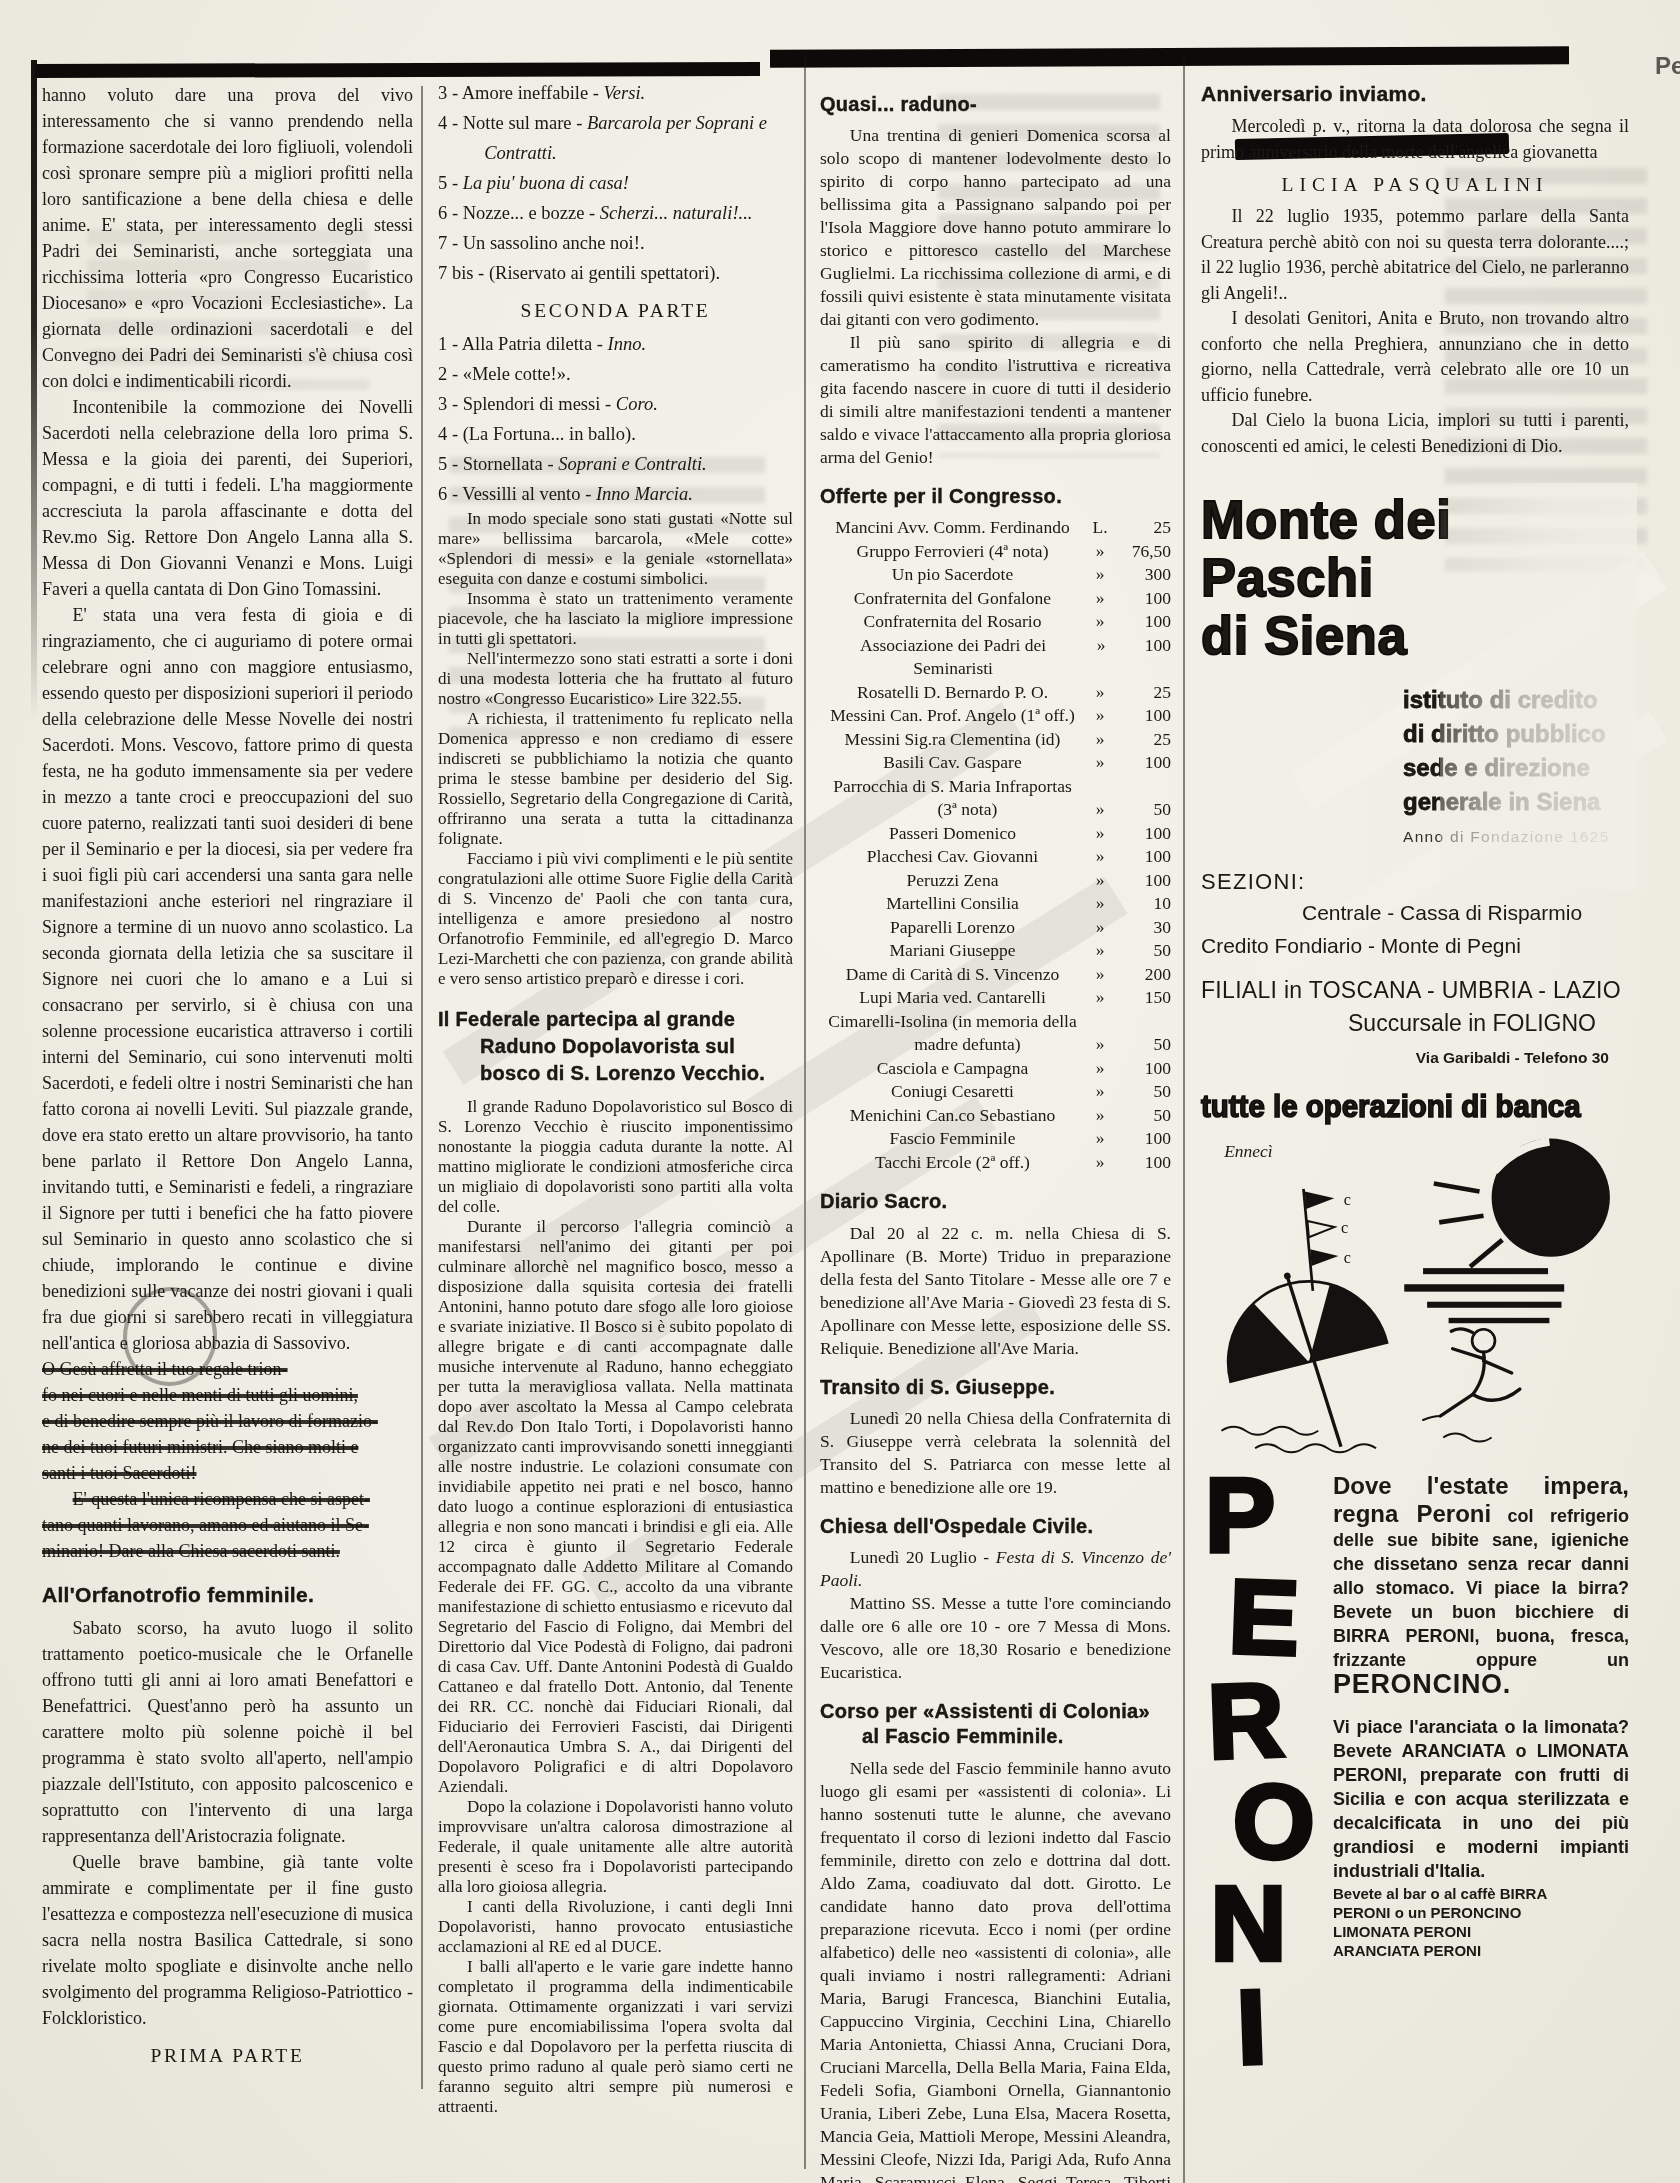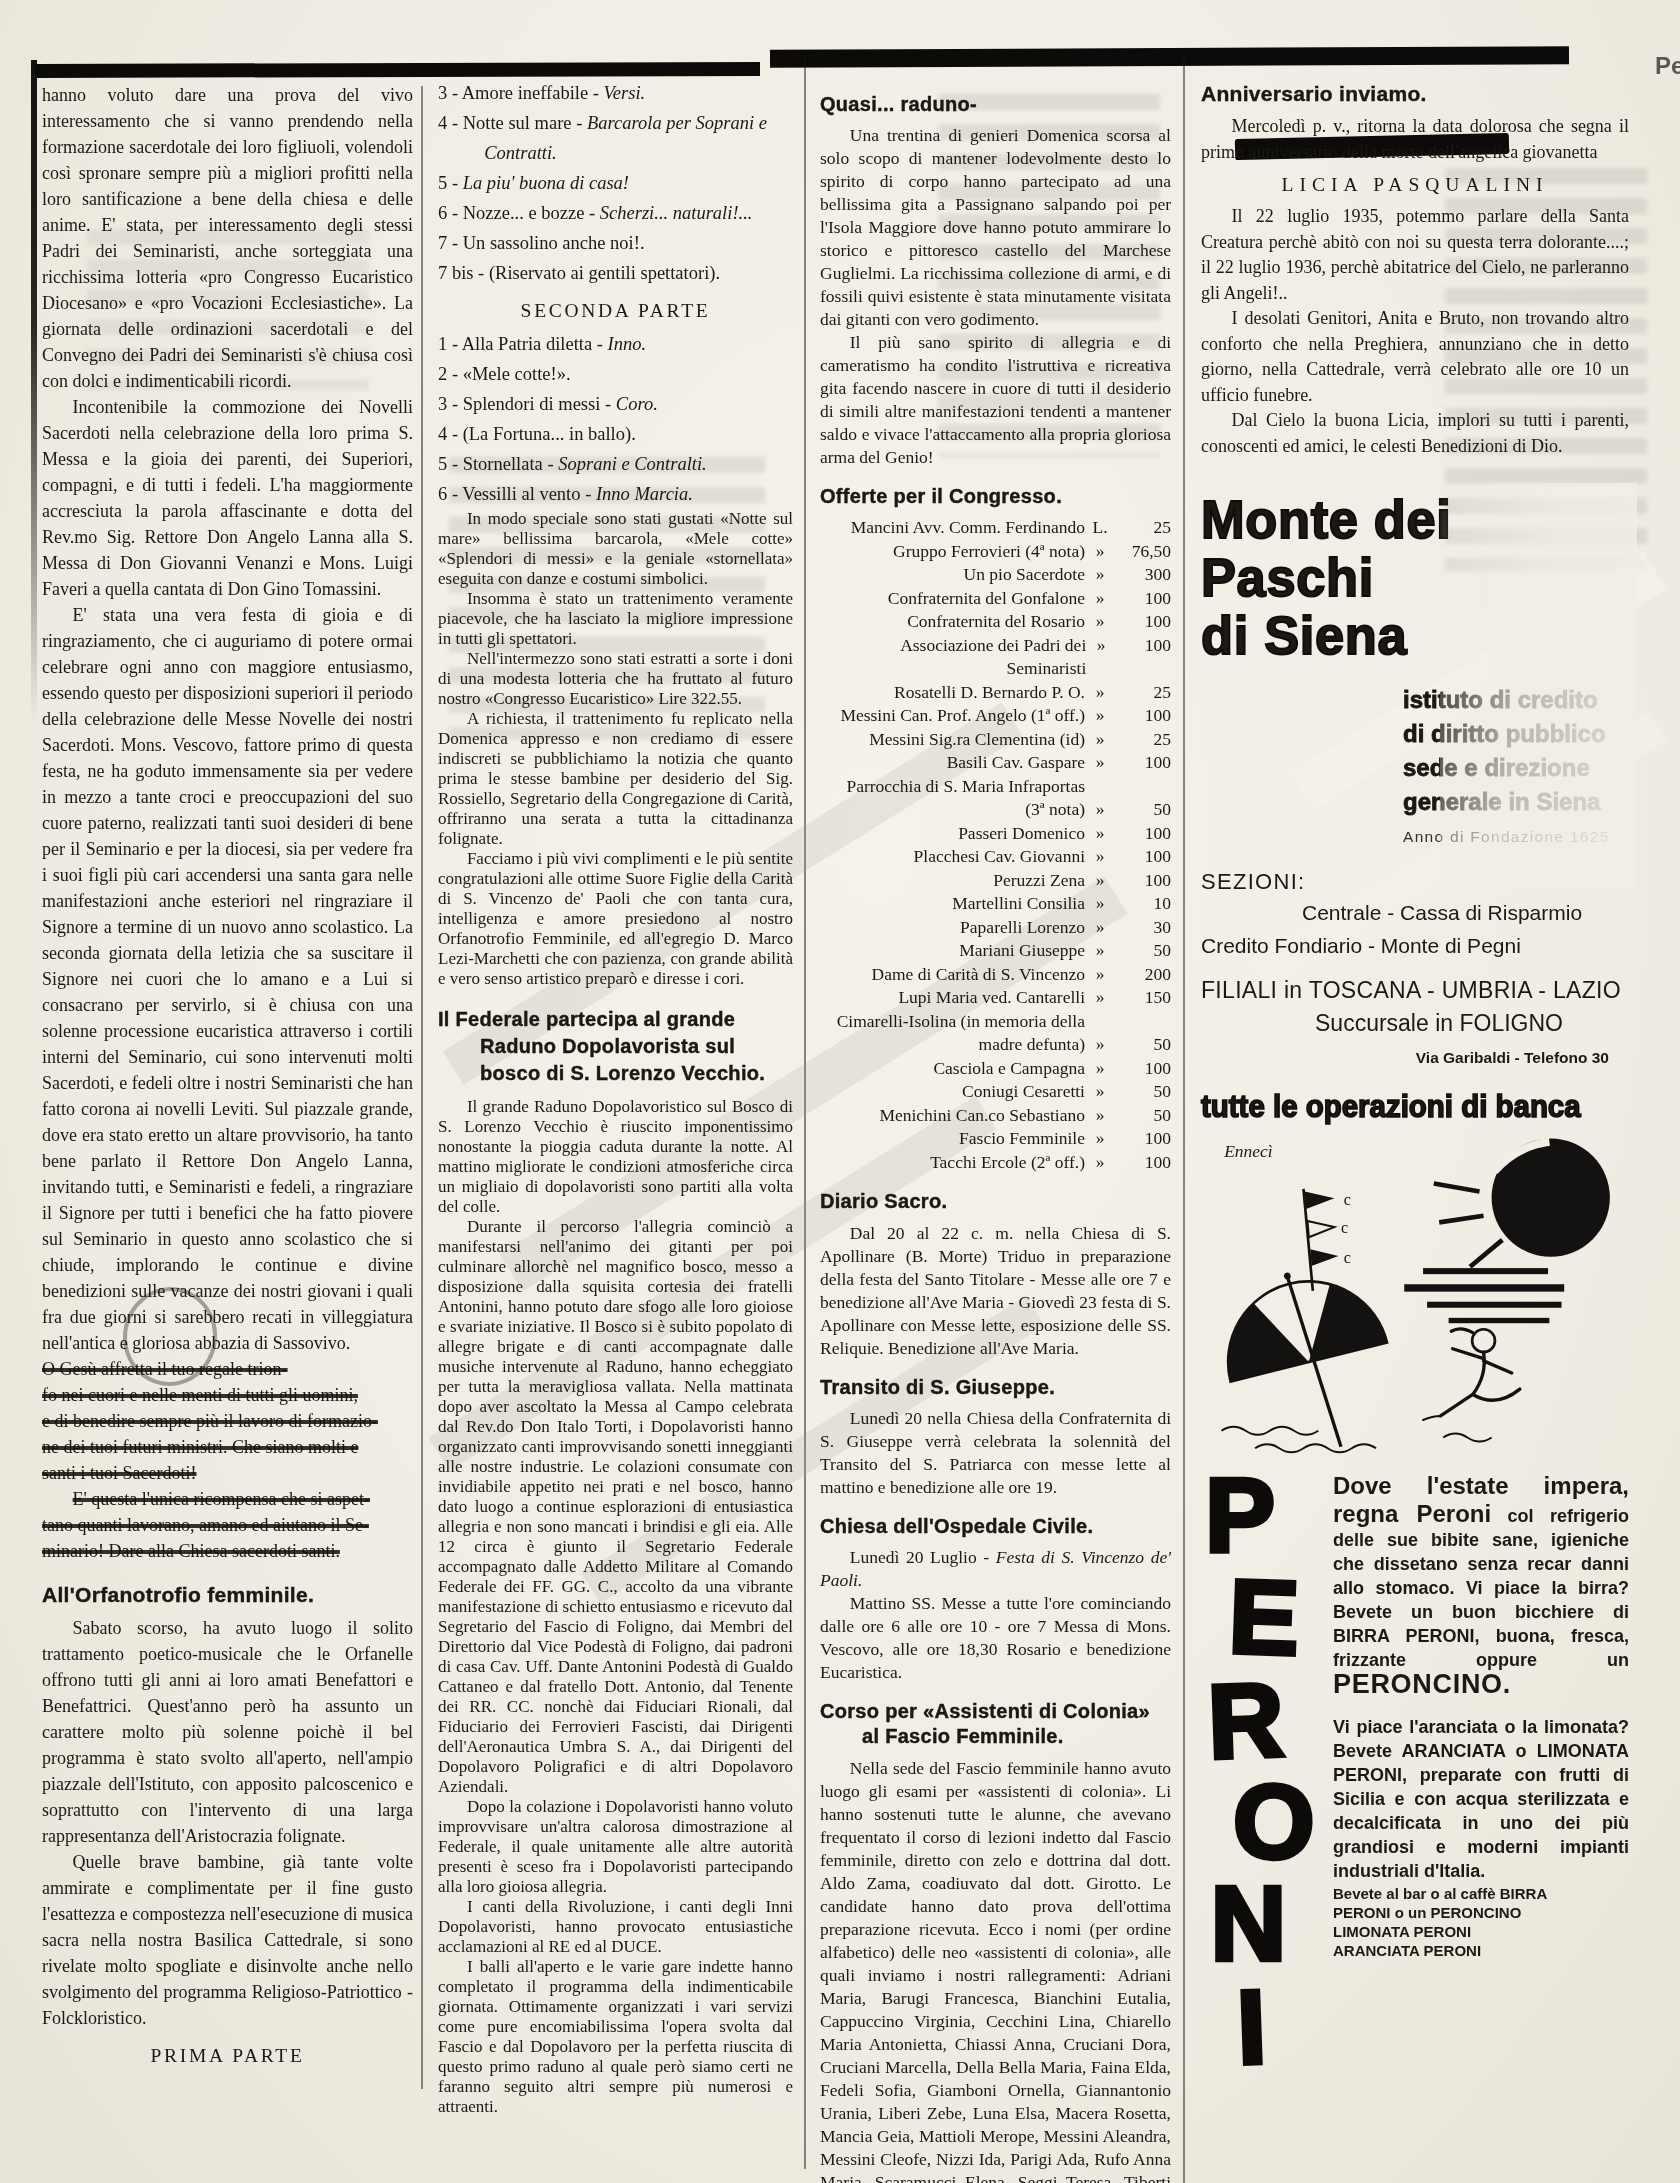--- a/index.html
+++ b/index.html
@@ -56,37 +56,37 @@
   #col3 .bh2{padding-left:2.1em;text-indent:-2.1em}
   #col4 .bh{font-size:21px;line-height:25.5px;margin:2.7px 0 8px}
 
   .struck{text-align:left;text-decoration:line-through;text-decoration-thickness:4px;
     text-decoration-color:rgba(20,17,12,.85)}
   .struck.ind{text-indent:1.7em}
 
   .dname{text-align:center;letter-spacing:6px;font-size:19.5px;margin:6.7px 0;text-indent:0}
 
   .orow{display:flex;align-items:baseline;line-height:23.5px;margin:0}
-  .oname{flex:1 1 auto;text-align:right}
+  .oname{flex:1 1 auto;text-align:center}
   .ocur{width:30px;text-align:center}
   .onum{width:56px;text-align:right}
   .oind .oname{padding-left:1.7em}
 
   .mps{position:relative;margin-top:31px;text-indent:0}
   .mps-t{font-family:"Liberation Sans",sans-serif;font-weight:700;font-size:54px;line-height:58px;
     letter-spacing:0.7px;-webkit-text-stroke:2px #0e0d0b;transform:scaleX(.97);transform-origin:left;text-align:left}
   .mps-sub{margin:19px 0 0 202px;font-family:"Liberation Sans",sans-serif;font-weight:700;
     font-size:24px;line-height:34px;-webkit-text-stroke:0.8px #15130f;text-align:left}
   .mps-fond{margin:5.4px 0 0 202px;font-size:15.5px;letter-spacing:1.3px;text-align:left;
     font-family:"Liberation Sans",sans-serif;color:#33302a}
   .mps-szl{margin-top:19px;font-family:"Liberation Sans",sans-serif;font-size:22px;letter-spacing:1.3px;text-align:left}
   .mps-sz1{font-family:"Liberation Sans",sans-serif;font-size:21px;margin-top:5.4px;text-align:left;padding-left:101px}
   .mps-sz2{font-family:"Liberation Sans",sans-serif;font-size:21px;margin-top:8px;text-align:left}
   .mps-fil{font-family:"Liberation Sans",sans-serif;font-size:23px;margin-top:19px;text-align:left;letter-spacing:0.3px}
-  .mps-suc{font-family:"Liberation Sans",sans-serif;font-size:23px;margin-top:8px;text-align:left;padding-left:114px}
+  .mps-suc{font-family:"Liberation Sans",sans-serif;font-size:23px;margin-top:8px;text-align:center;padding-left:114px}
   .mps-via{font-family:"Liberation Sans",sans-serif;font-size:15.5px;font-weight:700;margin-top:8px;
     text-align:right;padding-right:20px}
   .mps-wash{position:absolute;right:-8px;top:-6.7px;width:46%;height:70%;pointer-events:none;
     background:linear-gradient(100deg,rgba(241,238,229,0) 0%,rgba(241,238,229,.75) 45%,rgba(241,238,229,.95) 100%)}
   .banca{font-family:"Liberation Sans",sans-serif;font-weight:700;font-size:31px;margin-top:24px;
     -webkit-text-stroke:1.6px #0e0d0b;transform:scaleX(.95);transform-origin:left;text-align:left;
     white-space:nowrap;text-indent:0}
 
   .illo{margin-top:6.7px;display:block}
 

